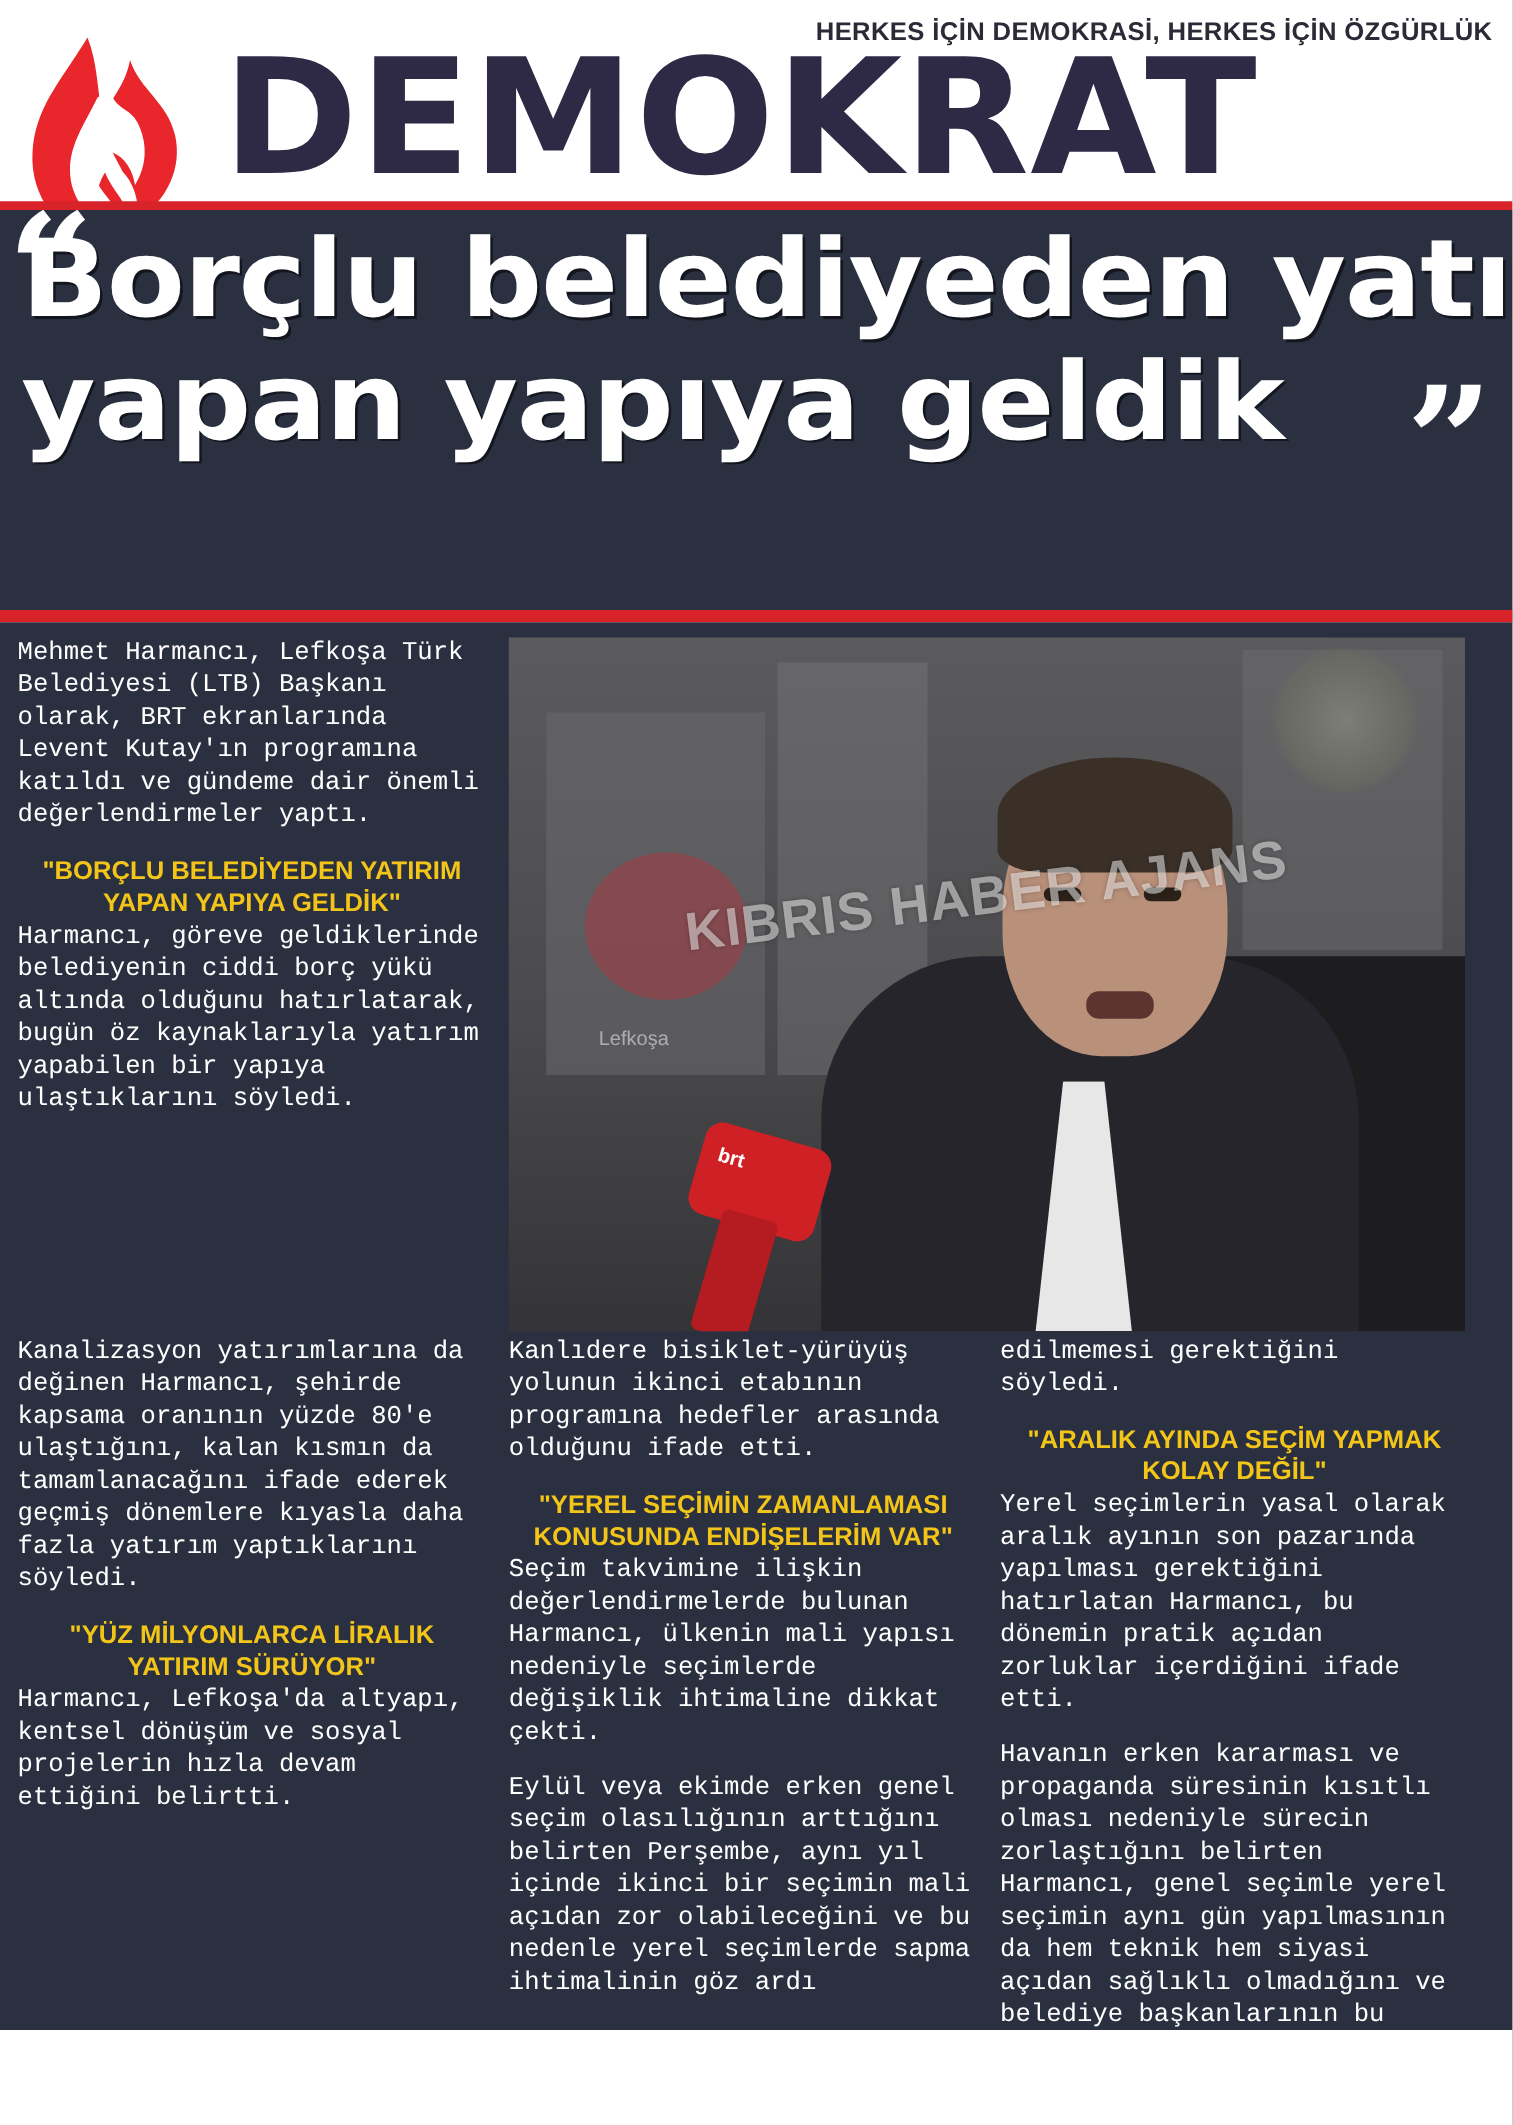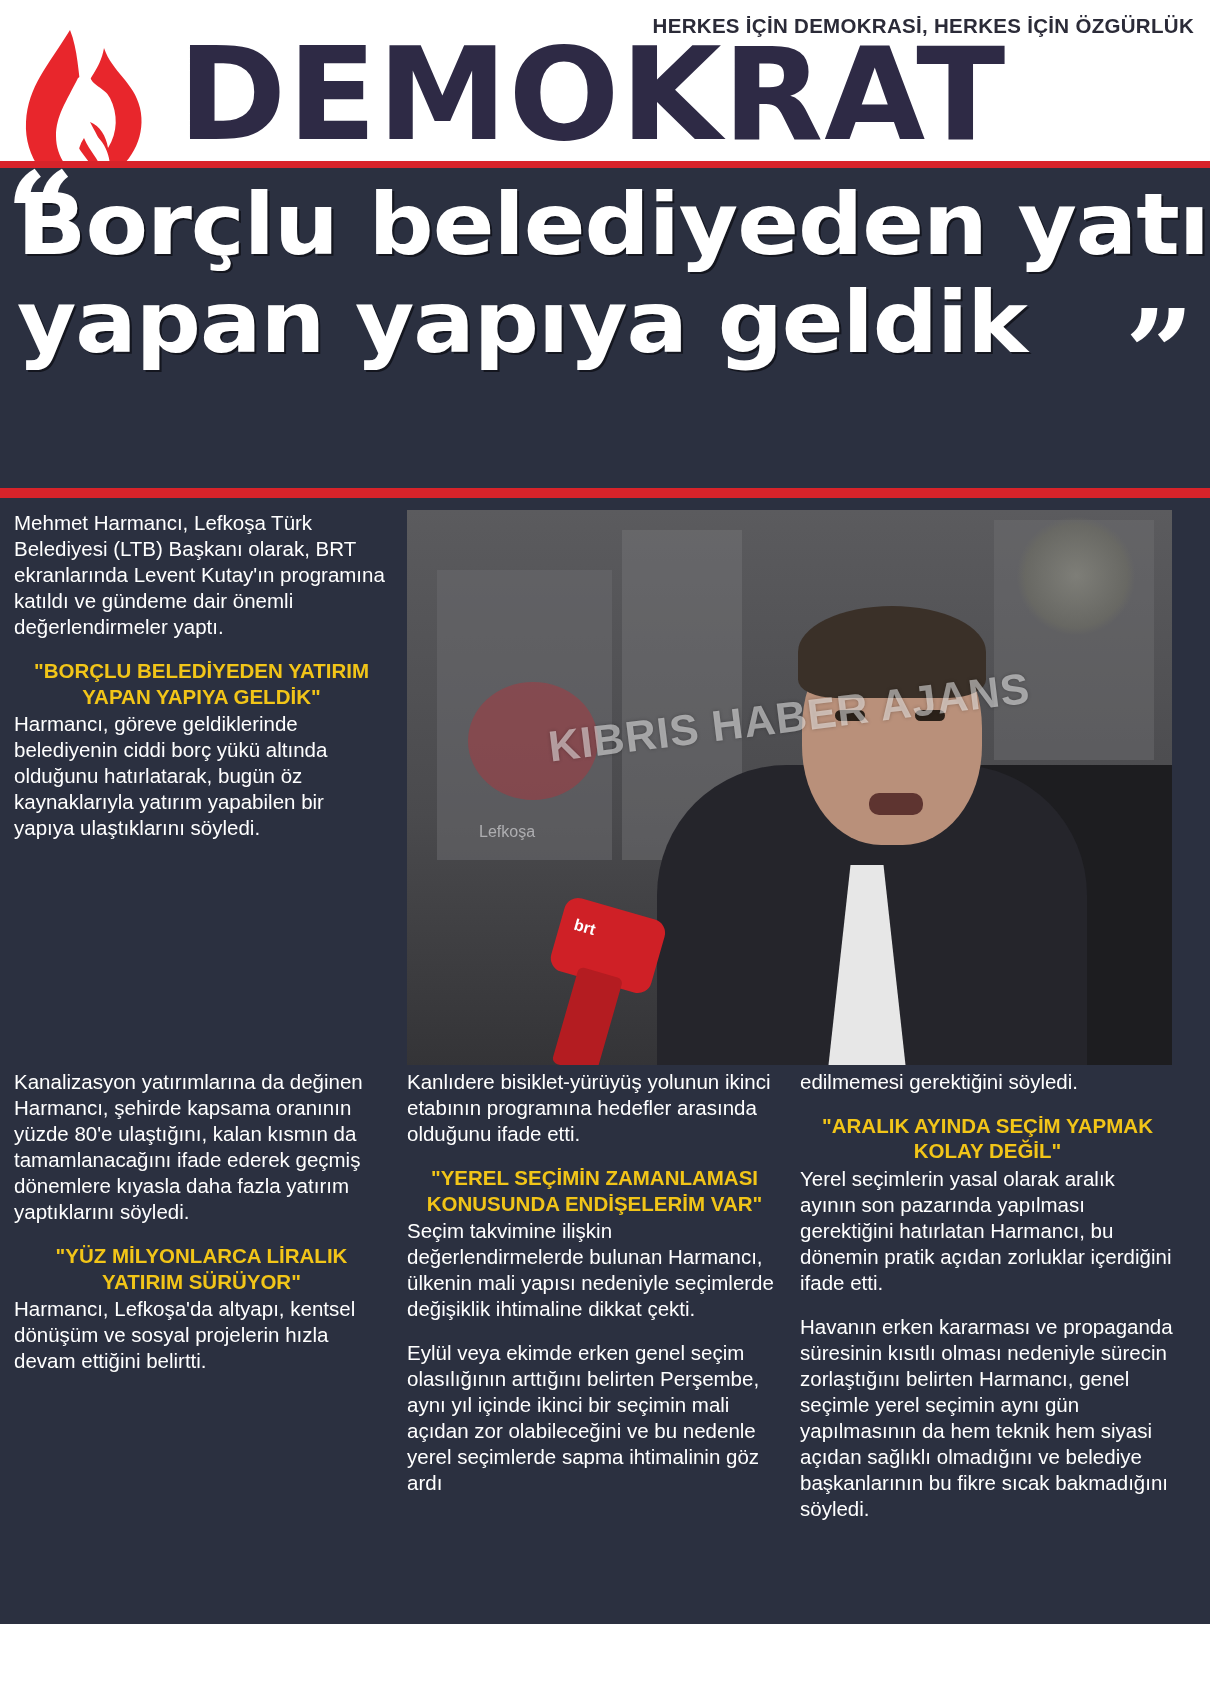--- a/index.html
+++ b/index.html
@@ -324,21 +324,21 @@
   }
   .col {
     width: 375px;
     flex: 0 0 375px;
   }
   p.body {
     color: #ffffff;
     font-size: 20.5px;
     line-height: 1.27;
     margin: 0 0 18px 0;
-    font-family: Liberation Sans, sans-serif;
+    font-family: Liberation Mono, monospace;
     text-align: left;
   }
   h3.subhead {
     color: #f2c518;
     font-size: 20.5px;
     line-height: 1.24;
     font-weight: bold;
     text-align: center;
     margin: 0 0 2px 0;
     font-family: "Liberation Sans", sans-serif;

